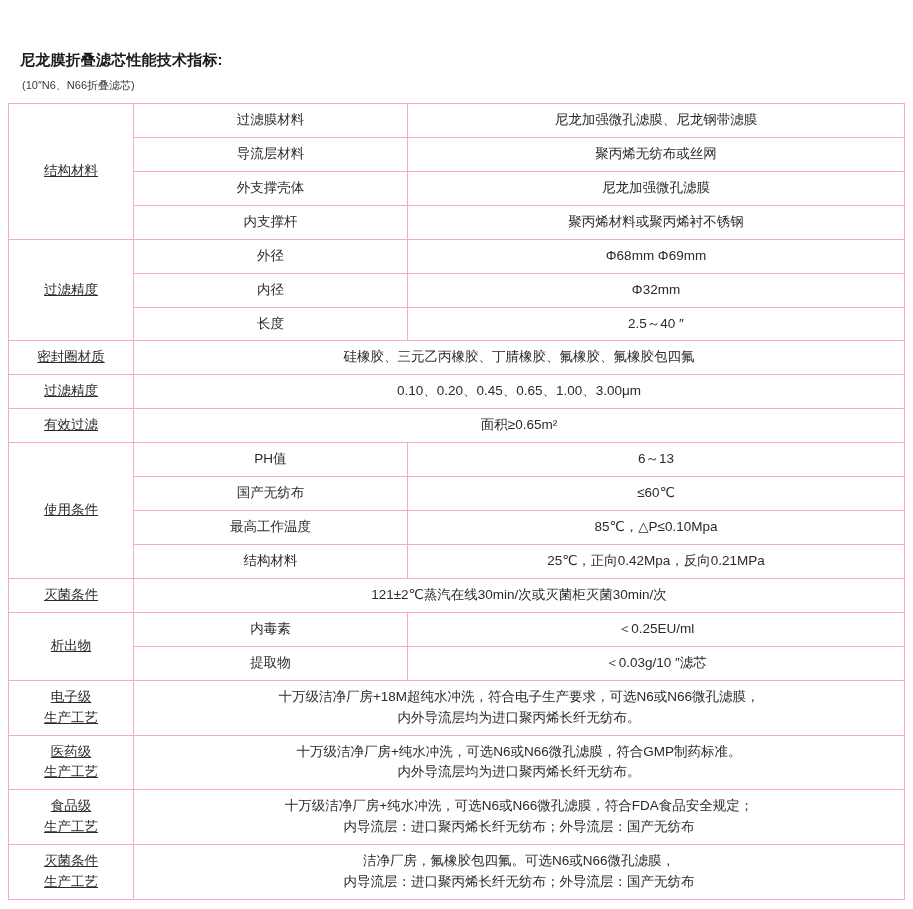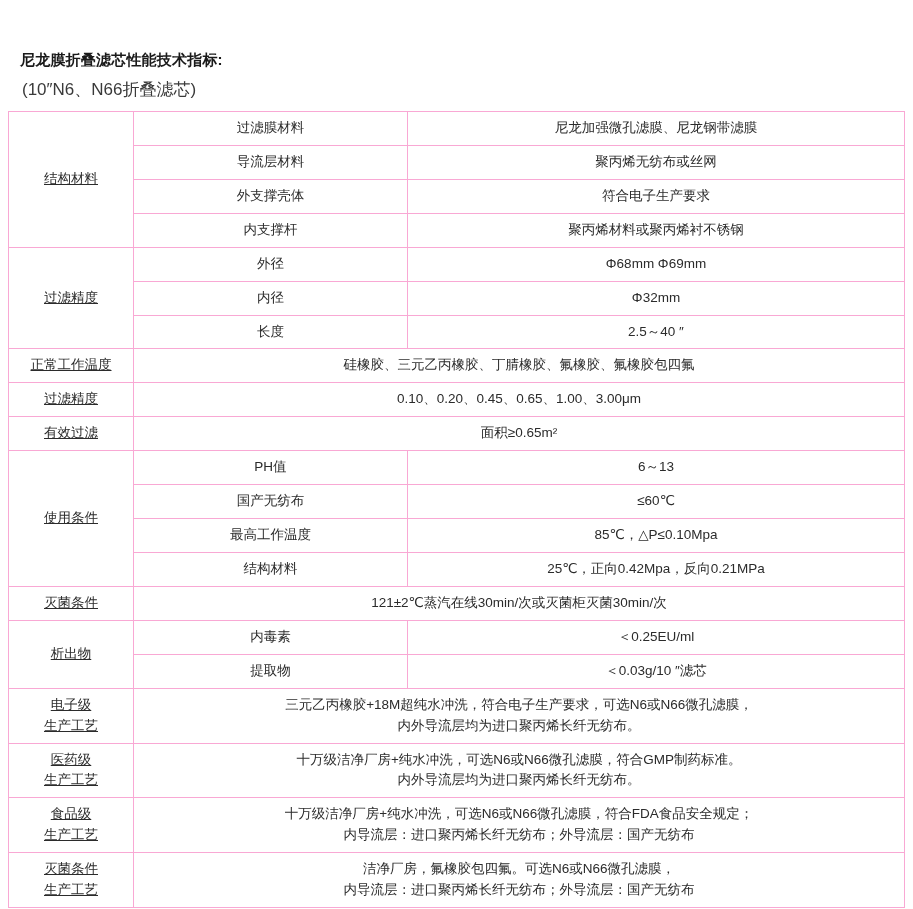--- a/index.html
+++ b/index.html
@@ -23,21 +23,21 @@
     margin-top: 37px;
   }
   .doc-title {
     font-size: 15px;
     font-weight: bold;
     color: #1a1a1a;
     padding: 14px 0 0 12px;
     letter-spacing: 0.2px;
   }
   .doc-subtitle {
-    font-size: 17px;
+    font-size: 11px;
     color: #3a3a3a;
     padding: 8px 0 10px 14px;
   }
   table.spec {
     width: 897px;
     border-collapse: collapse;
     table-layout: fixed;
     font-size: 13.5px;
   }
   table.spec td {
@@ -92,21 +92,21 @@
           <td class="value">
             <span class="multi-line">
               <span>聚丙烯无纺布或丝网</span>
             </span>
           </td>
         </tr>
         <tr>
           <td class="sublabel">外支撑壳体</td>
           <td class="value">
             <span class="multi-line">
-              <span>符合电子生产要求</span>
+              <span>尼龙加强微孔滤膜</span>
             </span>
           </td>
         </tr>
         <tr>
           <td class="sublabel">内支撑杆</td>
           <td class="value">
             <span class="multi-line">
               <span>聚丙烯材料或聚丙烯衬不锈钢</span>
             </span>
           </td>
@@ -136,21 +136,21 @@
           <td class="sublabel">长度</td>
           <td class="value">
             <span class="multi-line">
               <span>2.5～40 ″</span>
             </span>
           </td>
         </tr>
         <tr>
           <td class="label">
             <span class="multi-line">
-              <span>正常工作温度</span>
+              <span>密封圈材质</span>
             </span>
           </td>
           <td class="value" colspan="2">
             <span class="multi-line">
               <span>硅橡胶、三元乙丙橡胶、丁腈橡胶、氟橡胶、氟橡胶包四氟</span>
             </span>
           </td>
         </tr>
         <tr>
           <td class="label">
@@ -248,21 +248,21 @@
         </tr>
         <tr>
           <td class="label">
             <span class="multi-line">
               <span>电子级</span>
               <span>生产工艺</span>
             </span>
           </td>
           <td class="value" colspan="2">
             <span class="multi-line">
-              <span>三元乙丙橡胶+18M超纯水冲洗，符合电子生产要求，可选N6或N66微孔滤膜，</span>
+              <span>十万级洁净厂房+18M超纯水冲洗，符合电子生产要求，可选N6或N66微孔滤膜，</span>
               <span>内外导流层均为进口聚丙烯长纤无纺布。</span>
             </span>
           </td>
         </tr>
         <tr>
           <td class="label">
             <span class="multi-line">
               <span>医药级</span>
               <span>生产工艺</span>
             </span>

